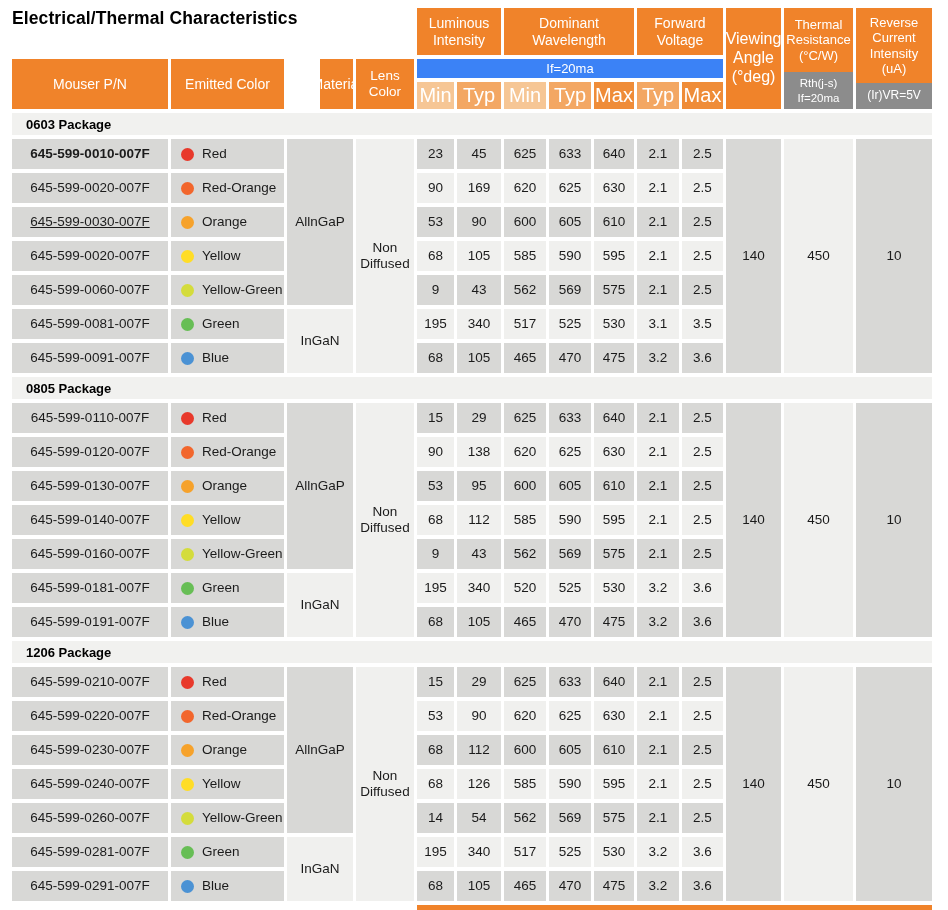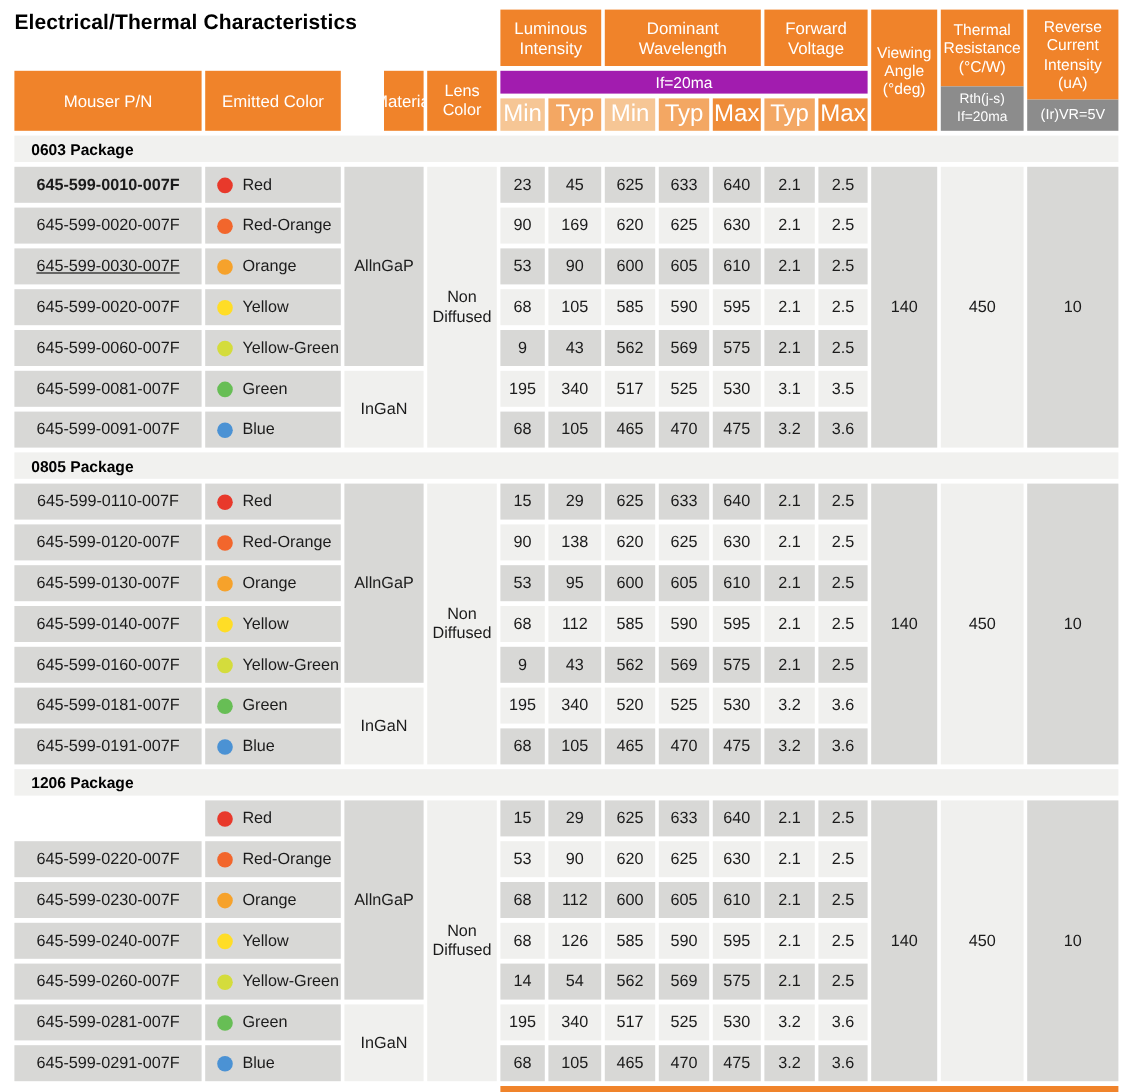--- a/index.html
+++ b/index.html
@@ -19,27 +19,27 @@
     font-size:17.5px; font-weight:bold; color:#000; letter-spacing:0.1px; }
   .oh { background:#F0832A; color:#fff; display:flex; align-items:center; justify-content:center;
     text-align:center; font-size:14px; line-height:1.18; }
   .gh-li { grid-column:5/7;  grid-row:1; }
   .gh-dw { grid-column:7/10; grid-row:1; }
   .gh-fv { grid-column:10/12; grid-row:1; }
   .mh-1 { grid-column:1; grid-row:2/4;text-align:right; }
   .mh-2 { grid-column:2; grid-row:2/4; }
   .mh-3 { grid-column:3; grid-row:2/4;margin-left:33px; }
   .mh-4 { grid-column:4; grid-row:2/4; font-size:13.5px; }
-  .ifbar { grid-column:5/12; grid-row:2; background:#a21caf; color:#fff;
+  .ifbar { grid-column:5/12; grid-row:2; background:#3b82f6; color:#fff;
     display:flex; align-items:center; justify-content:center; font-size:13px; }
   .sub { grid-row:3; color:#fff; display:flex; align-items:center; justify-content:center; font-size:20px; }
   .sh-light { background:#F6C695; }
   .sh-mid   { background:#F3A763; }
   .sh-dark  { background:#EF8C38; }
-  .va { grid-column:12; grid-row:1/4; font-size:13px; }
+  .va { grid-column:12; grid-row:1/4; font-size:16px; }
   .colwrap { display:flex; flex-direction:column; }
   .thw { grid-column:13; grid-row:1/4; }
   .rcw { grid-column:14; grid-row:1/4; }
   .ohf { flex:1; background:#F0832A; color:#fff; display:flex; align-items:center; justify-content:center;
     text-align:center; font-size:13px; line-height:1.18; }
   .gsub { background:#8C8C8C; color:#fff; display:flex; align-items:center; justify-content:center;
     text-align:center; line-height:1.3; }
   .th-sub { height:37px; font-size:11.5px; }
   .rc-sub { height:26px; font-size:12px; }
   .band { grid-column:1/15; background:#F1F1EF; color:#000; font-weight:bold; font-size:13px;
@@ -269,20 +269,21 @@
       <div class="cell dk" style="grid-area: 19 / 9;">475</div>
       <div class="cell dk" style="grid-area: 19 / 10;">3.2</div>
       <div class="cell dk" style="grid-area: 19 / 11;">3.6</div>
       <div class="cell dk" style="grid-area: 13 / 3 / span 5;">AllnGaP</div>
       <div class="cell lt" style="grid-area: 18 / 3 / span 2;">InGaN</div>
       <div class="cell lt lens" style="grid-area: 13 / 4 / span 7;">Non Diffused</div>
       <div class="cell dk" style="grid-area: 13 / 12 / span 7;">140</div>
       <div class="cell lt" style="grid-area: 13 / 13 / span 7;">450</div>
       <div class="cell dk" style="grid-area: 13 / 14 / span 7;">10</div>
       <div class="band" style="grid-area: 20 / 1 / auto / 15;">1206 Package</div>
+      <div class="cell dk" style="grid-area: 21 / 1;">645-599-0210-007F</div>
       <div class="cell dk colorcell" style="grid-area: 21 / 2;">
         <span class="dot" style="background: rgb(232, 57, 43);"></span>
         <span>Red</span>
       </div>
       <div class="cell dk" style="grid-area: 21 / 5;">15</div>
       <div class="cell dk" style="grid-area: 21 / 6;">29</div>
       <div class="cell dk" style="grid-area: 21 / 7;">625</div>
       <div class="cell dk" style="grid-area: 21 / 8;">633</div>
       <div class="cell dk" style="grid-area: 21 / 9;">640</div>
       <div class="cell dk" style="grid-area: 21 / 10;">2.1</div>

